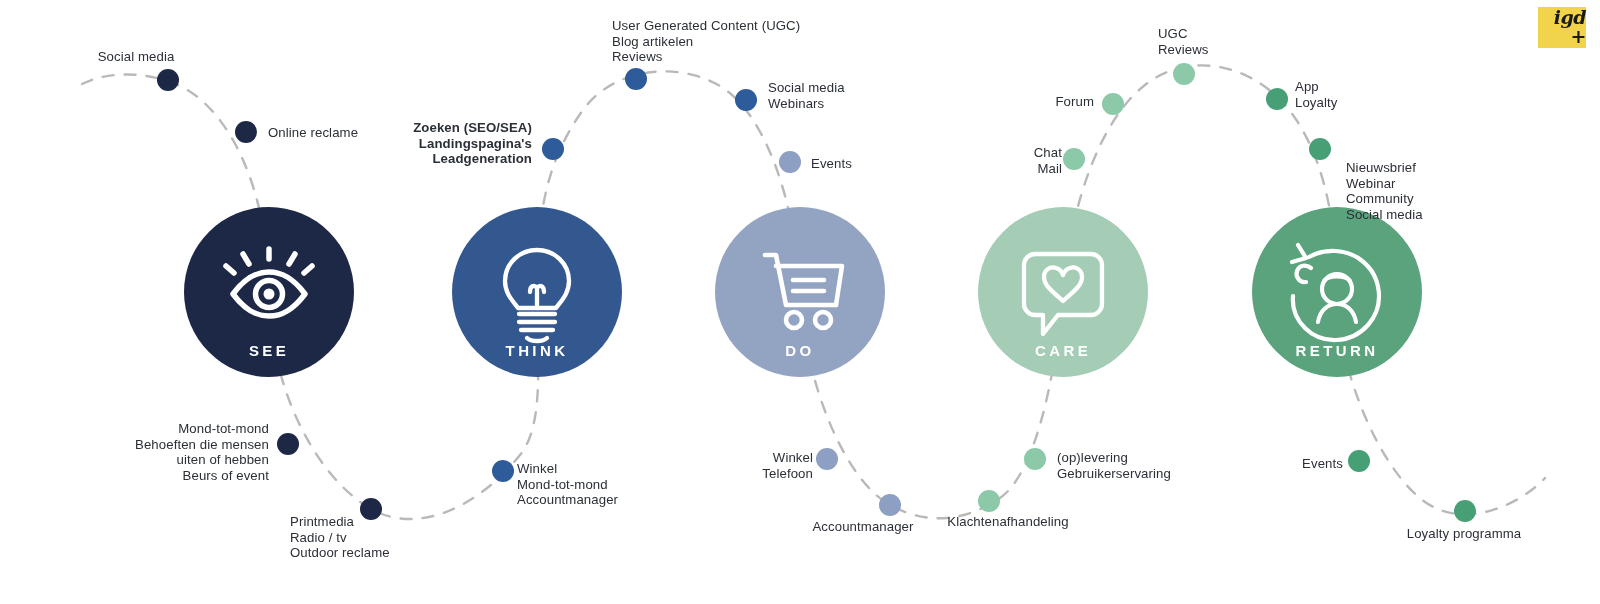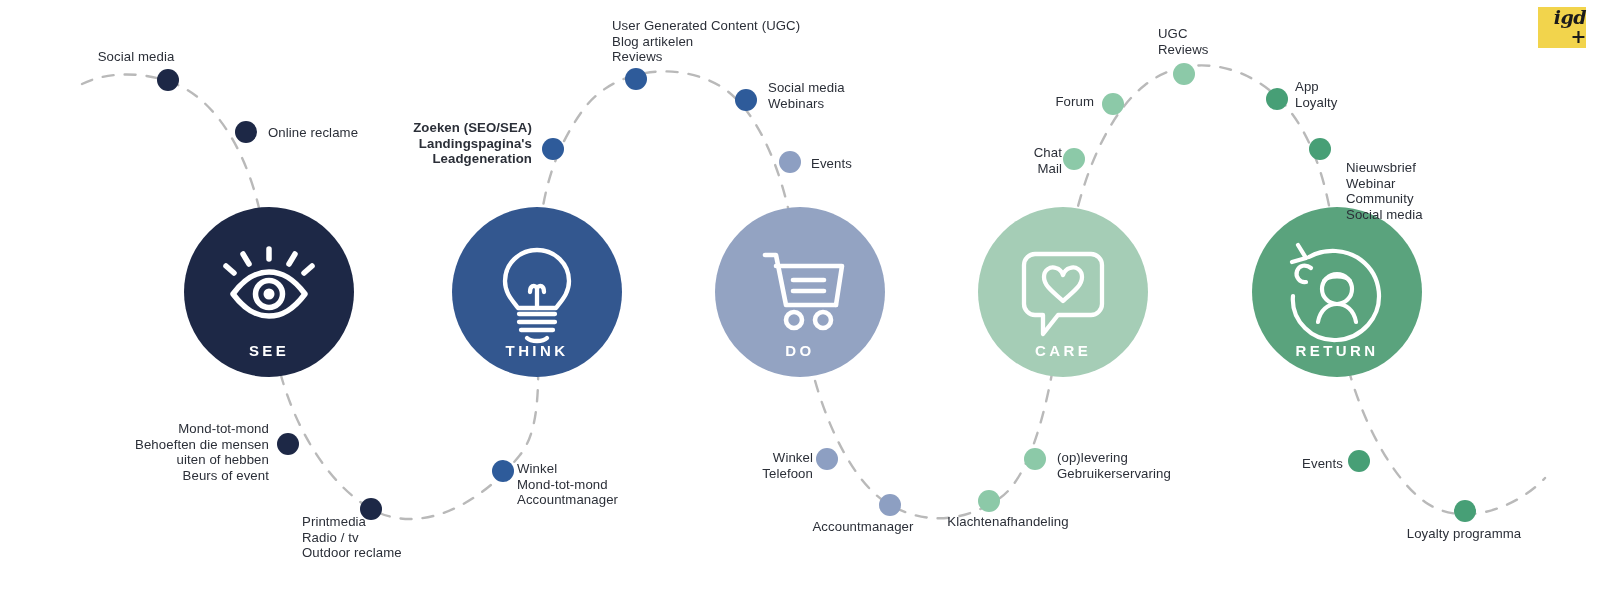--- a/index.html
+++ b/index.html
@@ -205,21 +205,21 @@
       </g>
   </svg>
 
   <div id="labels-layer">
       <div class="label center" style="top: 49px; left: 136px;">Social media</div>
       <div class="label right" style="top: 125px; left: 268px;">Online reclame</div>
       <div class="label left" style="top: 421px; left: 0px; width: 269px;">Mond-tot-mond
 Behoeften die mensen
 uiten of hebben
 Beurs of event</div>
-      <div class="label right" style="top: 514px; left: 290px; margin-left: 12px;">Printmedia
+      <div class="label right" style="top: 514px; left: 290px;">Printmedia
 Radio / tv
 Outdoor reclame</div>
       <div class="label left" style="top: 120px; left: 0px; width: 532px; font-weight: bold;">Zoeken (SEO/SEA)
 Landingspagina's
 Leadgeneration</div>
       <div class="label right" style="top: 18px; left: 612px;">User Generated Content (UGC)
 Blog artikelen
 Reviews</div>
       <div class="label right" style="top: 80px; left: 768px;">Social media
 Webinars</div>

